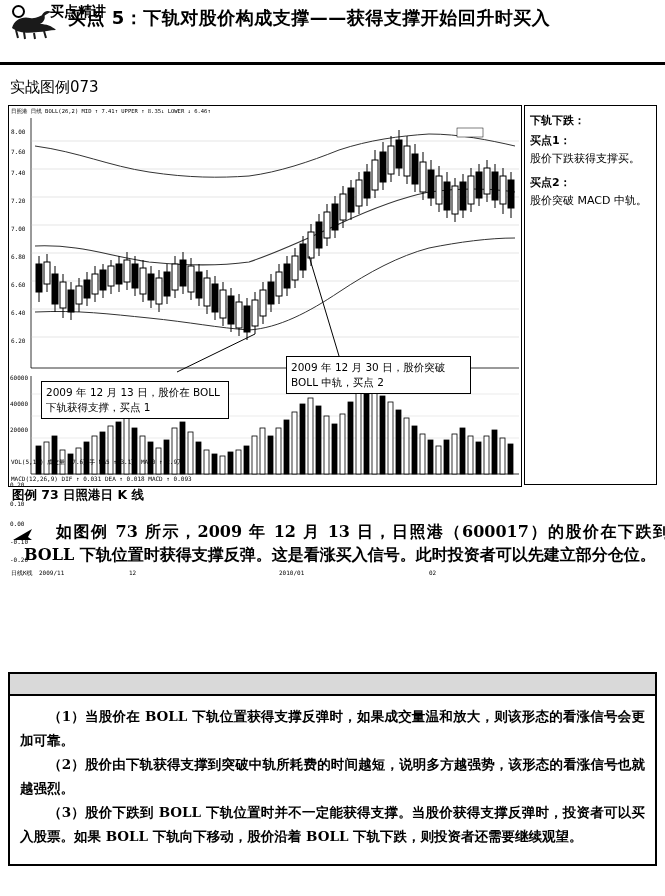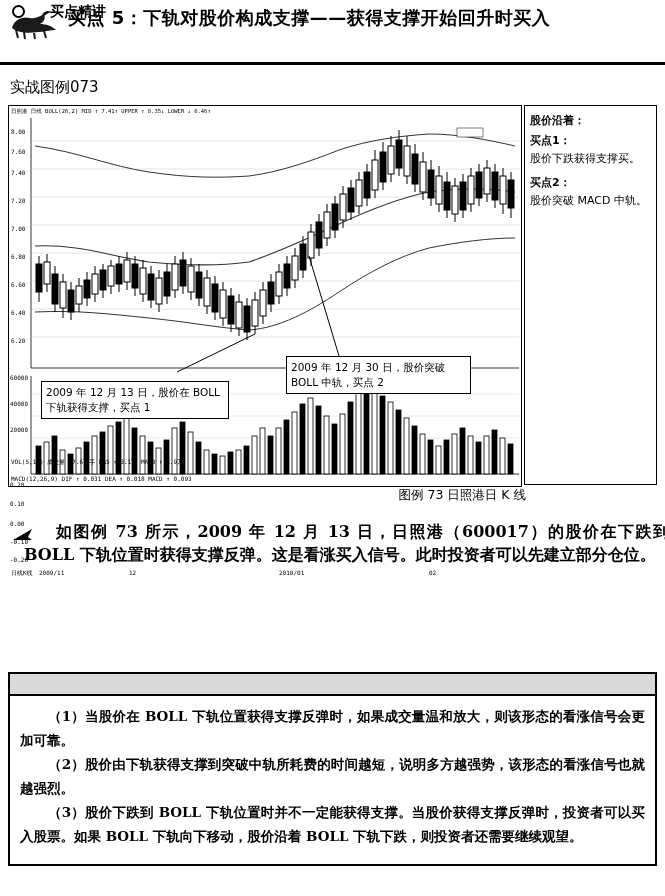--- a/index.html
+++ b/index.html
@@ -61,22 +61,22 @@
     position:absolute;left:524px;top:105px;width:133px;height:380px;
     border:1px solid #000;background:#fff;
     font-size:11px;line-height:18px;
     padding:4px 5px;box-sizing:border-box;
   }
   .note-h{font-weight:bold;margin-top:2px;}
   .note-p{margin:0 0 6px 0;}
 
   
   .caption{
-    position:absolute;left:4px;top:487px;width:522px;
-    text-align:right;font-size:12.5px;font-weight:normal;
+    position:absolute;left:12px;top:487px;width:522px;
+    text-align:left;font-size:12.5px;font-weight:bold;
   }
 
   
   .body-text{
     position:absolute;left:24px;top:520px;width:645px;
     font-size:16px;line-height:23px;font-weight:bold;
     font-family:"DejaVu Serif","Liberation Serif",serif;
     text-align:justify;
   }
   .body-text p{margin:0;}
@@ -435,21 +435,21 @@
     <div class="axis-label" style="left:30px;top:463px;">2009/11</div>
     <div class="axis-label" style="left:120px;top:463px;">12</div>
     <div class="axis-label" style="left:270px;top:463px;">2010/01</div>
     <div class="axis-label" style="left:420px;top:463px;">02</div>
 
     <div class="annot" style="left:32px;top:275px;width:178px;">2009 年 12 月 13 日，股价在 BOLL 下轨获得支撑，买点 1</div>
     <div class="annot" style="left:277px;top:250px;width:175px;">2009 年 12 月 30 日，股价突破 BOLL 中轨，买点 2</div>
   </div>
 
   <div class="note-panel">
-    <div class="note-h">股价沿着：</div>
+    <div class="note-h">下轨下跌：</div>
     <div class="note-h">买点1：</div>
     <div class="note-p">股价下跌获得支撑买。</div>
     <div class="note-h">买点2：</div>
     <div class="note-p">股价突破 MACD 中轨。</div>
   </div>
 
   <div class="caption">图例 73    日照港日 K 线</div>
 
   <div class="bullet-mark">
     <svg width="22" height="14" viewBox="0 0 22 14">

